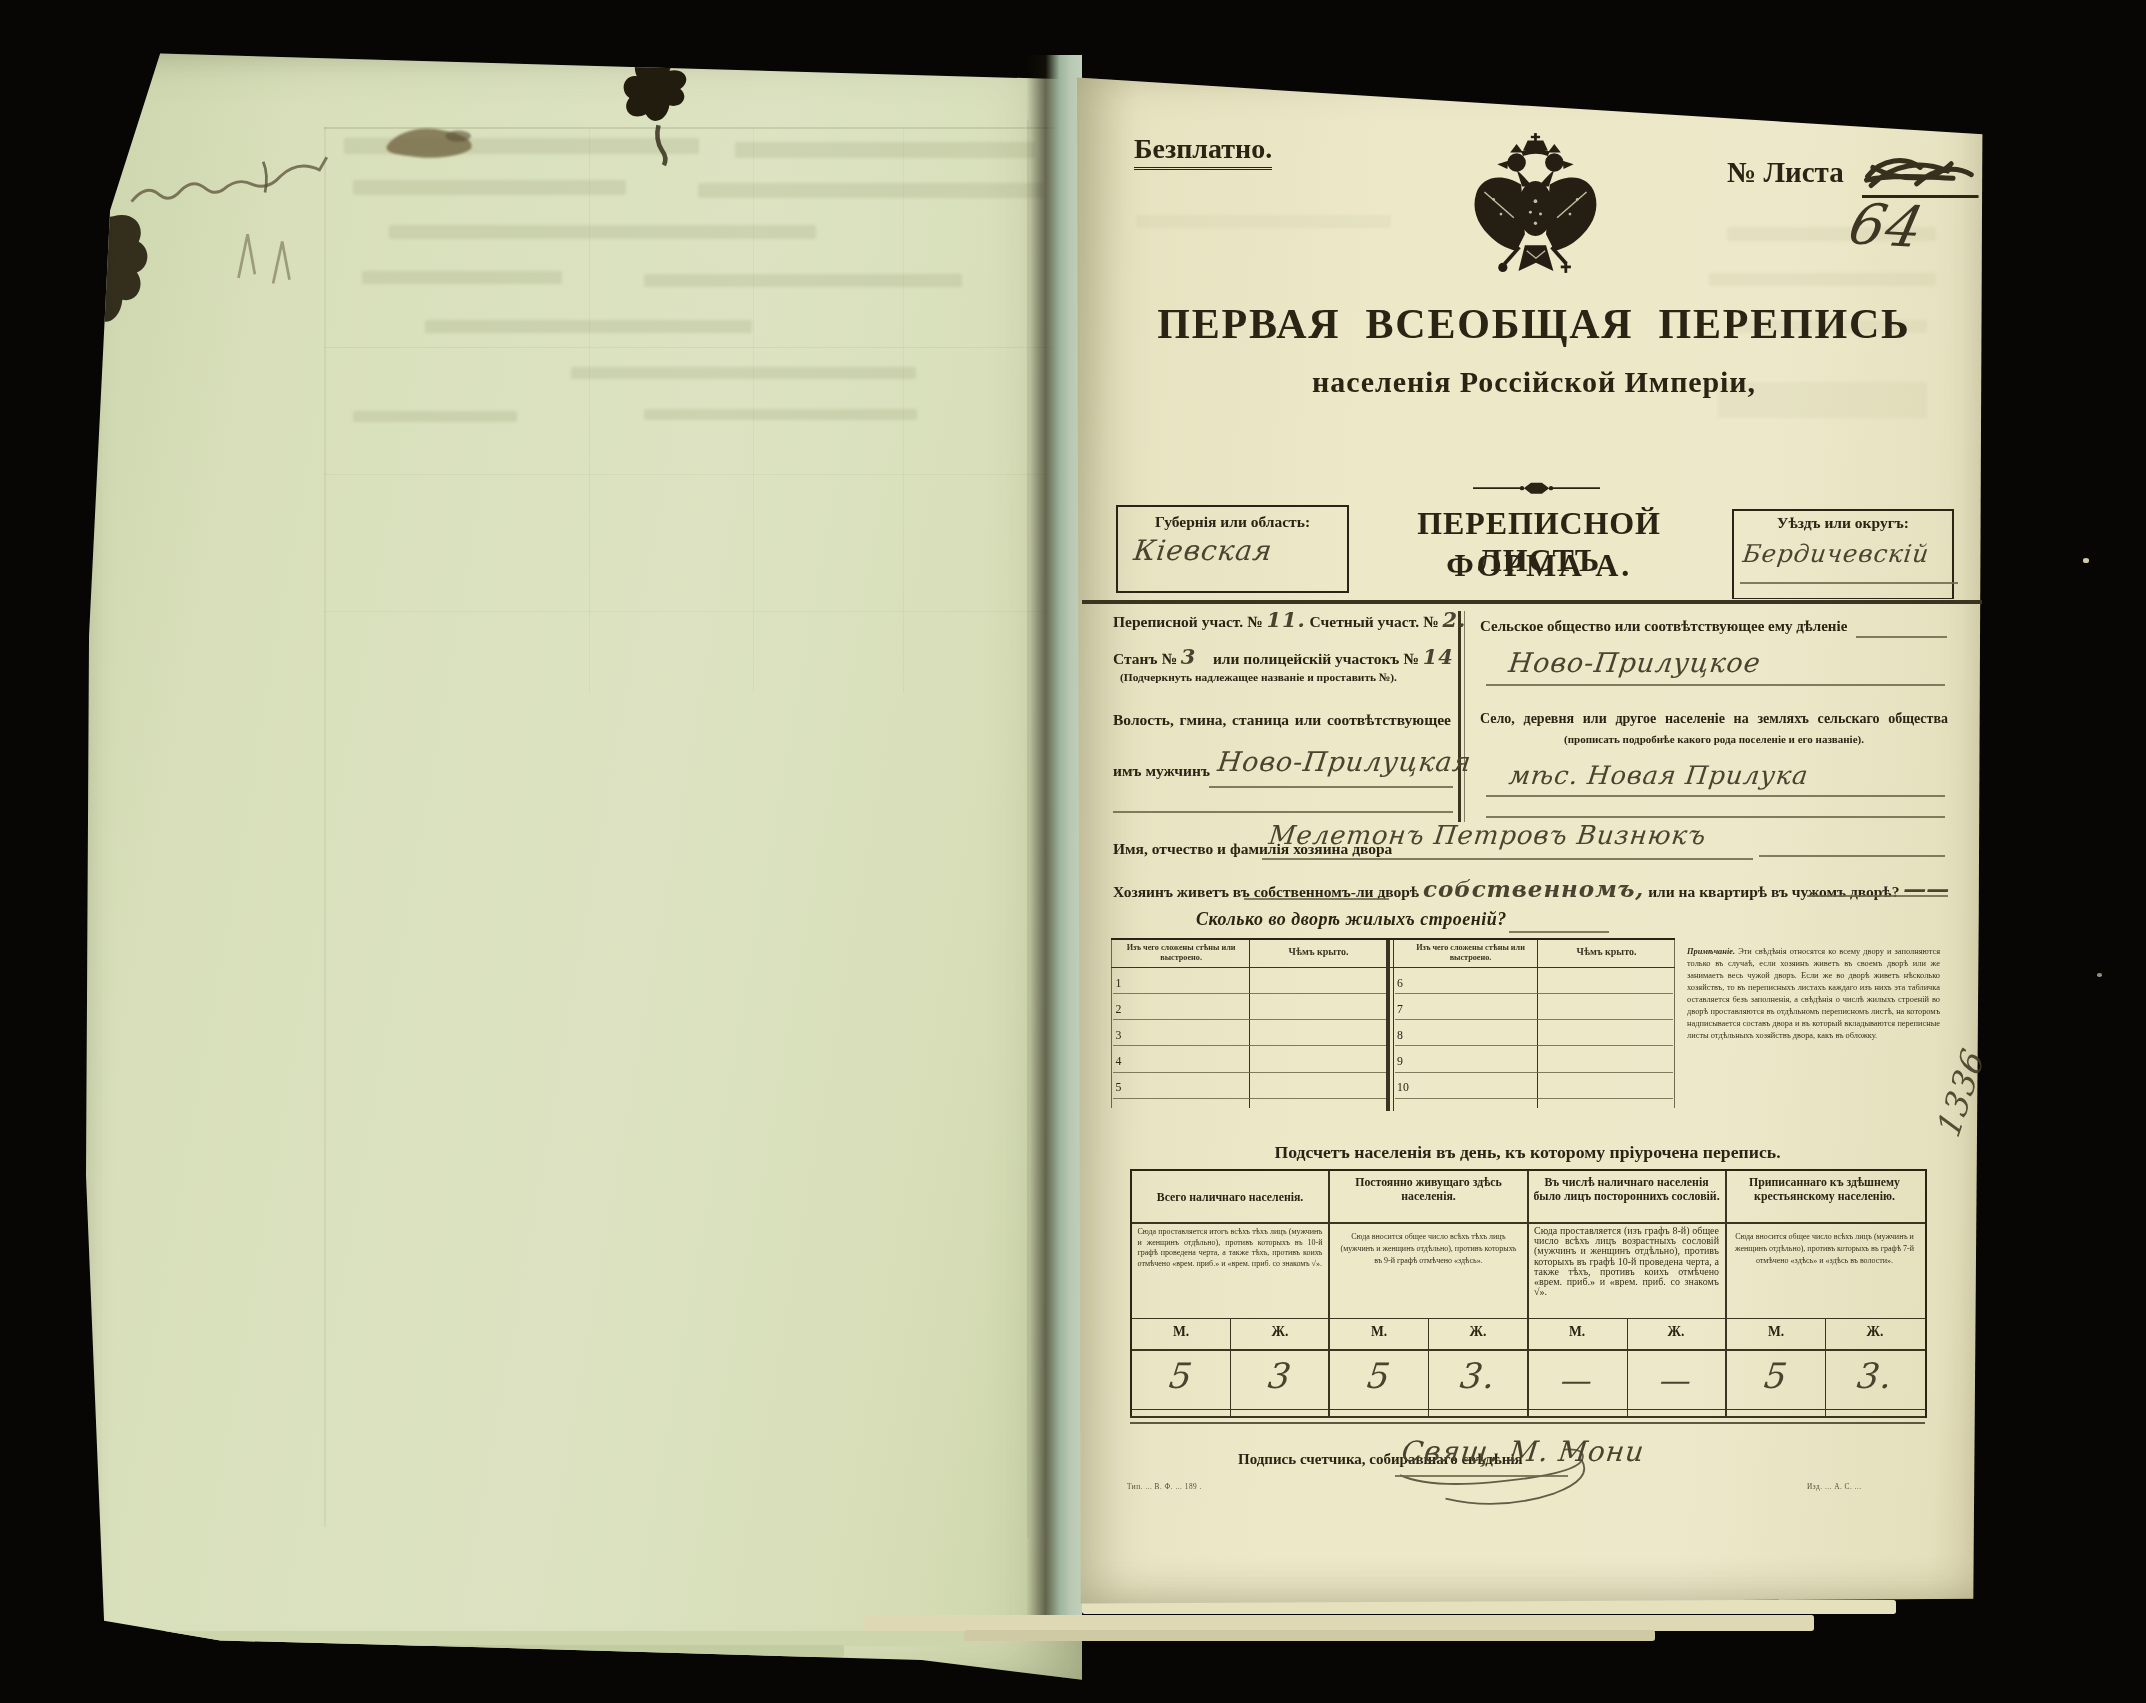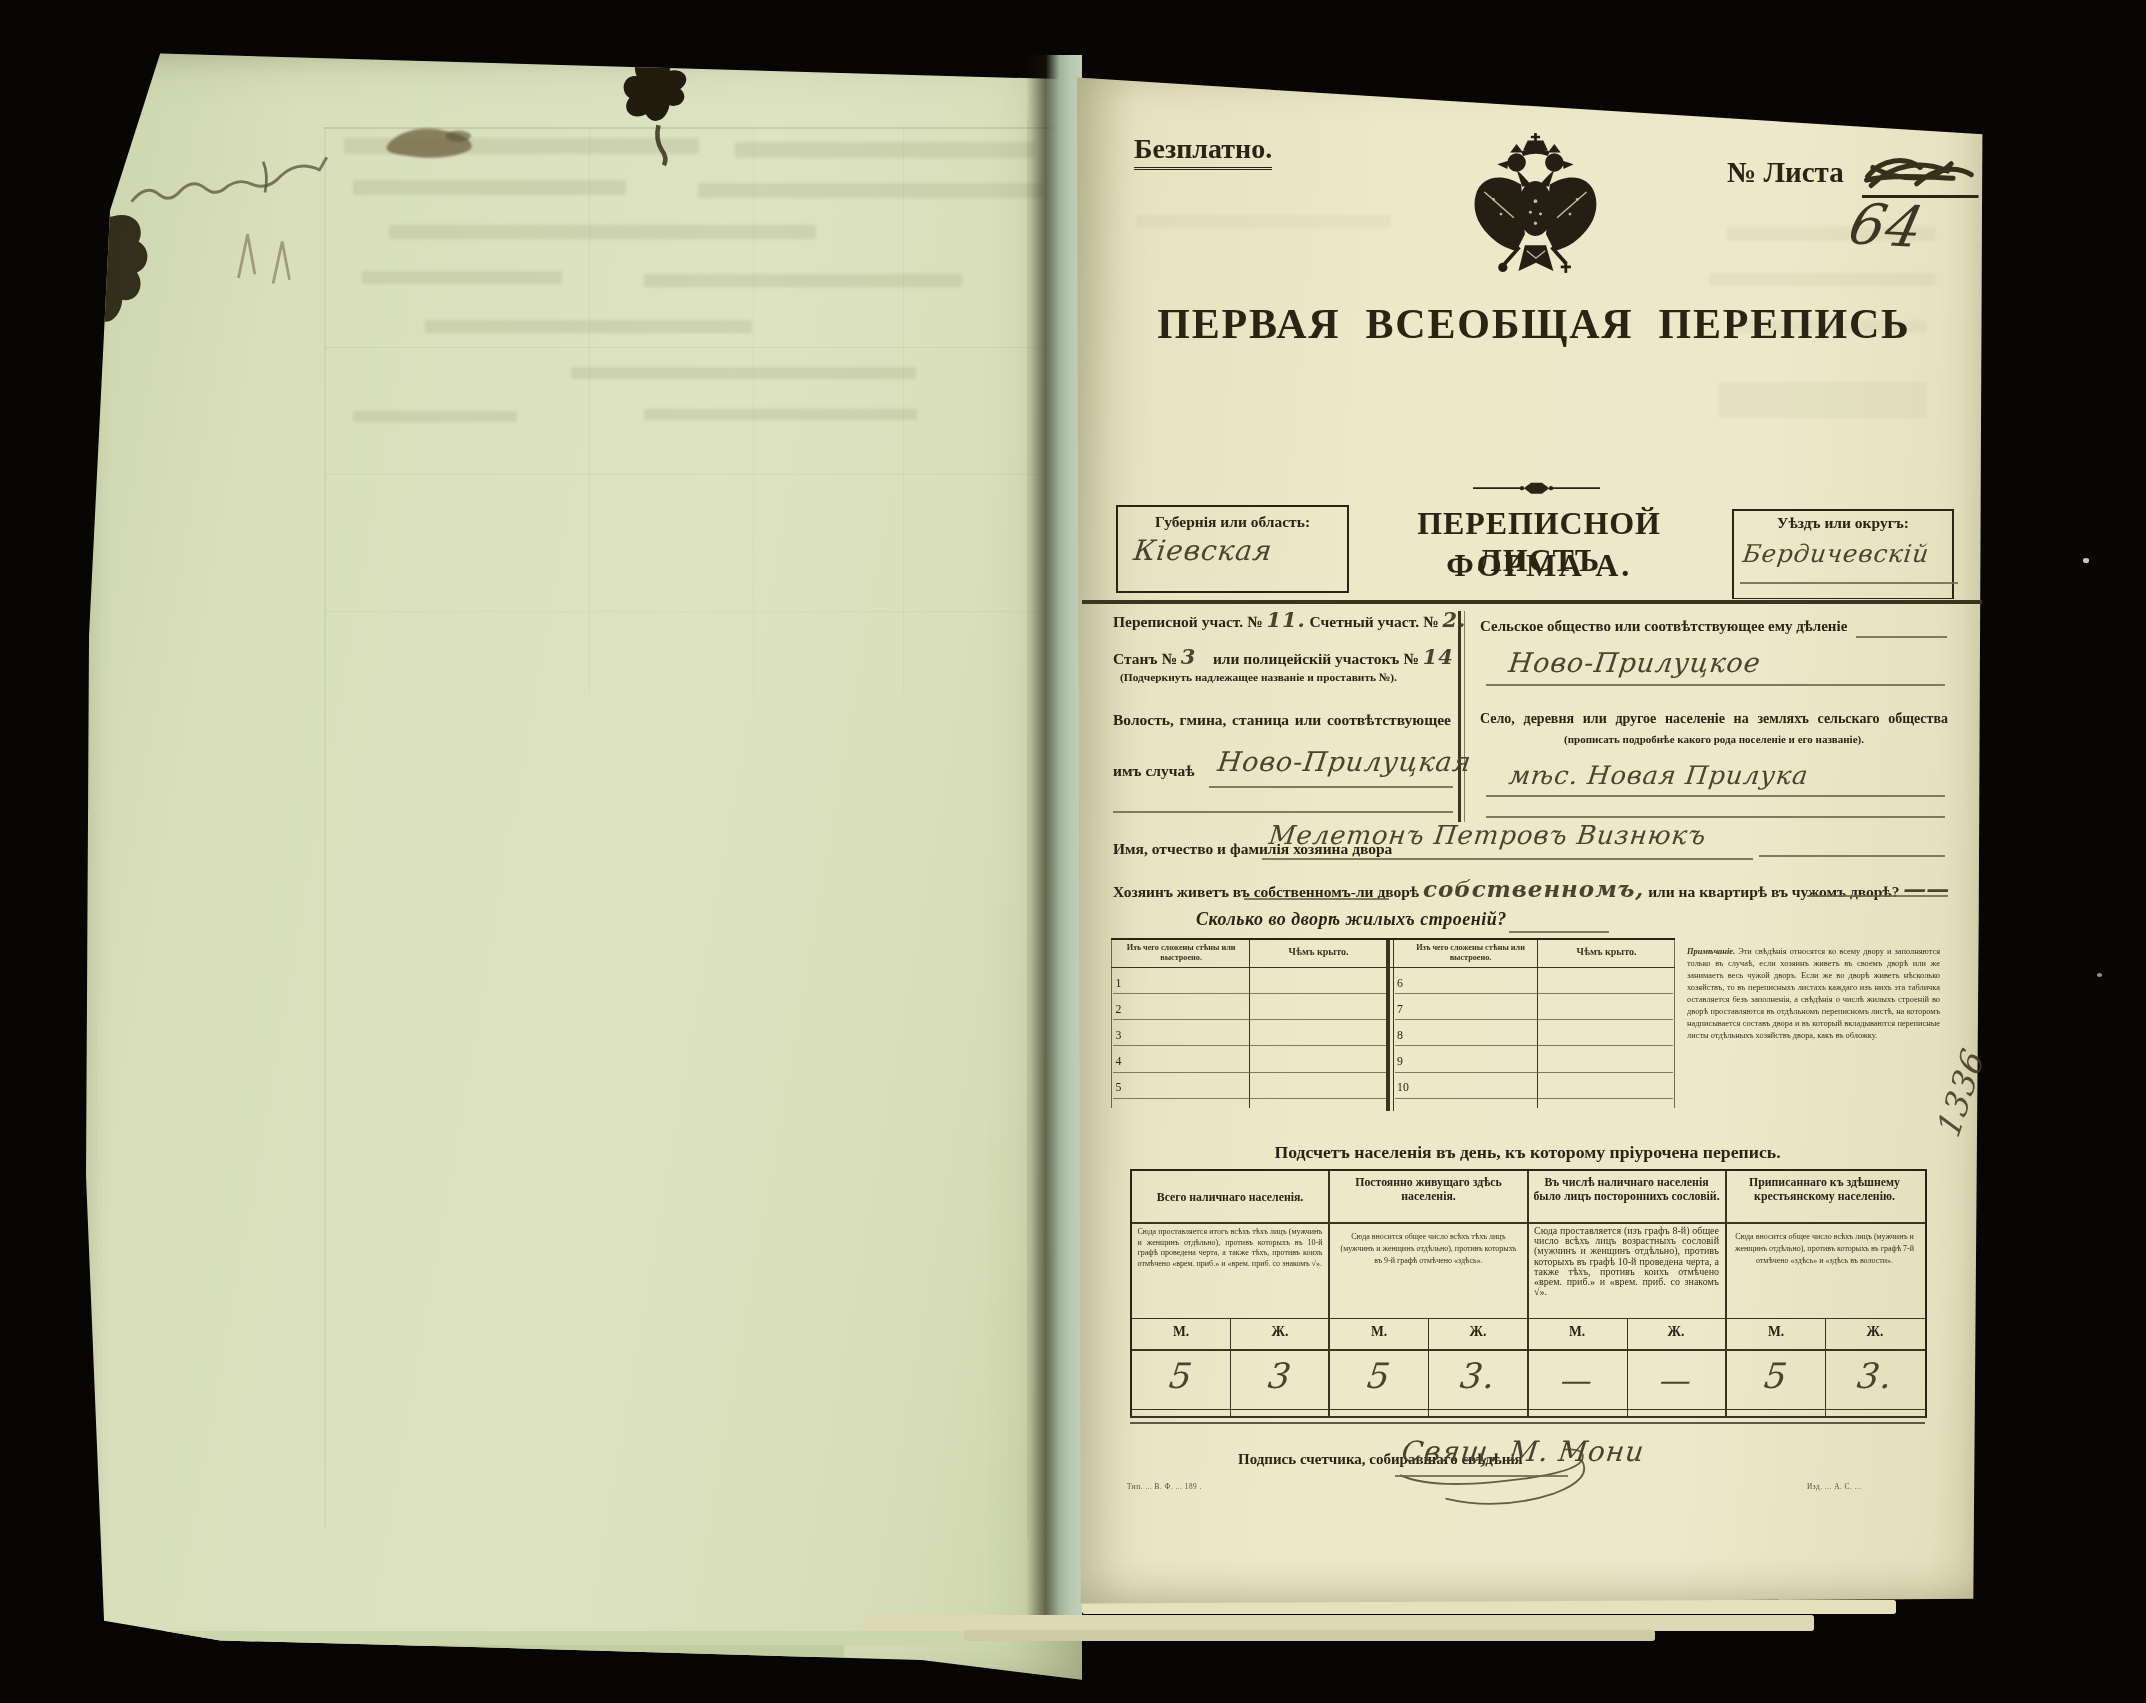--- a/index.html
+++ b/index.html
@@ -147,20 +147,21 @@
 
   <div class="abs prn" style="left:1727px;top:156px;font-size:29px;font-weight:bold;">№ Листа</div>
 
   <svg class="abs" style="left:1862px;top:149px;" width="132" height="55" viewBox="0 0 145 60">
     <path d="M6 30 C22 10 48 8 64 20 M10 40 C34 16 66 12 94 24 M5 34 C28 28 66 30 100 32 M12 20 C38 34 76 38 98 16 M60 38 C80 20 104 18 120 28" fill="none" stroke="#2c2614" stroke-width="5.5" stroke-linecap="round" opacity=".95"></path>
     <path d="M0 52 H128" stroke="#2c2614" stroke-width="3.5"></path>
   </svg>
   <div class="abs hw" style="left:1850px;top:193px;font-size:56px;transform:skewX(-10deg) rotate(3deg);color:#3e3524;">64</div>
 
   <div class="abs prn b ctr" style="left:1086px;top:300px;width:896px;font-size:42px;letter-spacing:1.8px;word-spacing:12.7px;">ПЕРВАЯ ВСЕОБЩАЯ ПЕРЕПИСЬ</div>
+  <div class="abs prn b ctr" style="left:1086px;top:365px;width:896px;font-size:30px;letter-spacing:0.9px;">населенія Россійской Имперіи,</div>
 
   <svg class="abs" style="left:1473px;top:480px;" width="127" height="16.4" viewBox="0 0 140 18">
     <path d="M0 9 H52 M88 9 H140" stroke="#2a2414" stroke-width="2"></path>
     <path d="M56 9 l8 -6 12 0 8 6 -8 6 -12 0 z" fill="#2a2414"></path>
     <circle cx="54" cy="9" r="2.4" fill="#2a2414"></circle>
       <circle cx="86" cy="9" r="2.4" fill="#2a2414"></circle>
   </svg>
 
   <div class="abs" style="left:1116px;top:505px;width:229px;height:84px;border:2.7px solid #2a2414;">
     <div class="prn b ctr" style="font-size:15.5px;margin-top:5.5px;">Губернія или область:</div>
@@ -185,21 +186,21 @@
     <span class="hw" style="font-size:21px;">2.</span>
   </div>
   <div class="abs prn b" style="left:1113px;top:644px;font-size:15.5px;">
     <span>Станъ №</span>
     <span class="hw" style="font-size:21px;">3</span>
     <span style="margin-left:12.7px;">или полицейскій участокъ №</span>
     <span class="hw" style="font-size:21px;">14</span>
   </div>
   <div class="abs prn b" style="left:1120px;top:671px;font-size:11.4px;">(Подчеркнуть надлежащее названіе и проставить №).</div>
   <div class="abs prn b" style="left:1113px;top:711px;width:338px;font-size:15.5px;text-align:justify;text-align-last:justify;">Волость, гмина, станица или соотвѣтствующее</div>
-  <div class="abs prn b" style="left:1113px;top:762px;font-size:15.5px;">имъ случаѣ</div>
+  <div class="abs prn b" style="left:1113px;top:762px;font-size:15.5px;">имъ мужчинъ</div>
   <div class="abs hw" style="left:1218px;top:746px;font-size:27px;">Ново-Прилуцкая</div>
   <div class="wline" style="left:1209px;top:786px;width:244px;"></div>
   <div class="wline" style="left:1113px;top:811px;width:340px;height:2.3px;"></div>
 
   <div class="abs prn b" style="left:1480px;top:618px;width:468px;font-size:15px;">Сельское общество или соотвѣтствующее ему дѣленіе</div>
   <div class="wline" style="left:1856px;top:636px;width:91px;"></div>
   <div class="abs hw" style="left:1509px;top:647px;font-size:27px;">Ново-Прилуцкое</div>
   <div class="wline" style="left:1486px;top:684px;width:459px;"></div>
   <div class="abs prn b" style="left:1480px;top:711px;width:468px;font-size:14px;text-align:justify;text-align-last:justify;">Село, деревня или другое населеніе на земляхъ сельскаго общества</div>
   <div class="abs prn b ctr" style="left:1480px;top:733px;width:468px;font-size:11px;">(прописать подробнѣе какого рода поселеніе и его названіе).</div>

